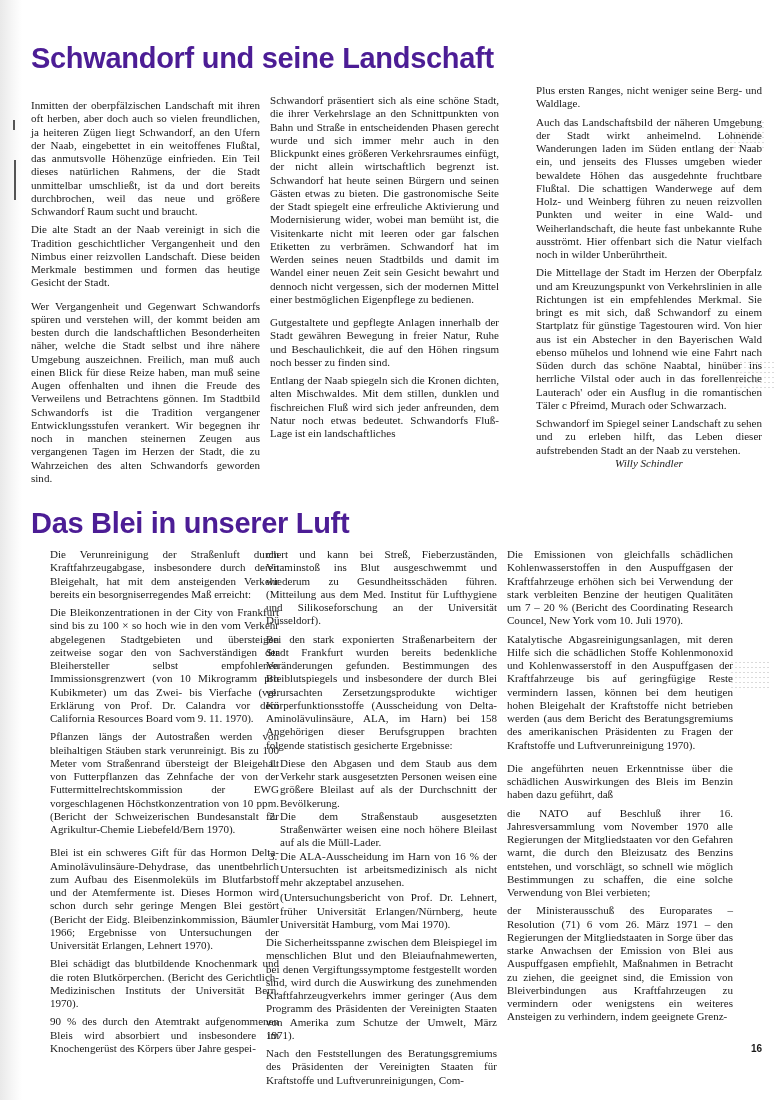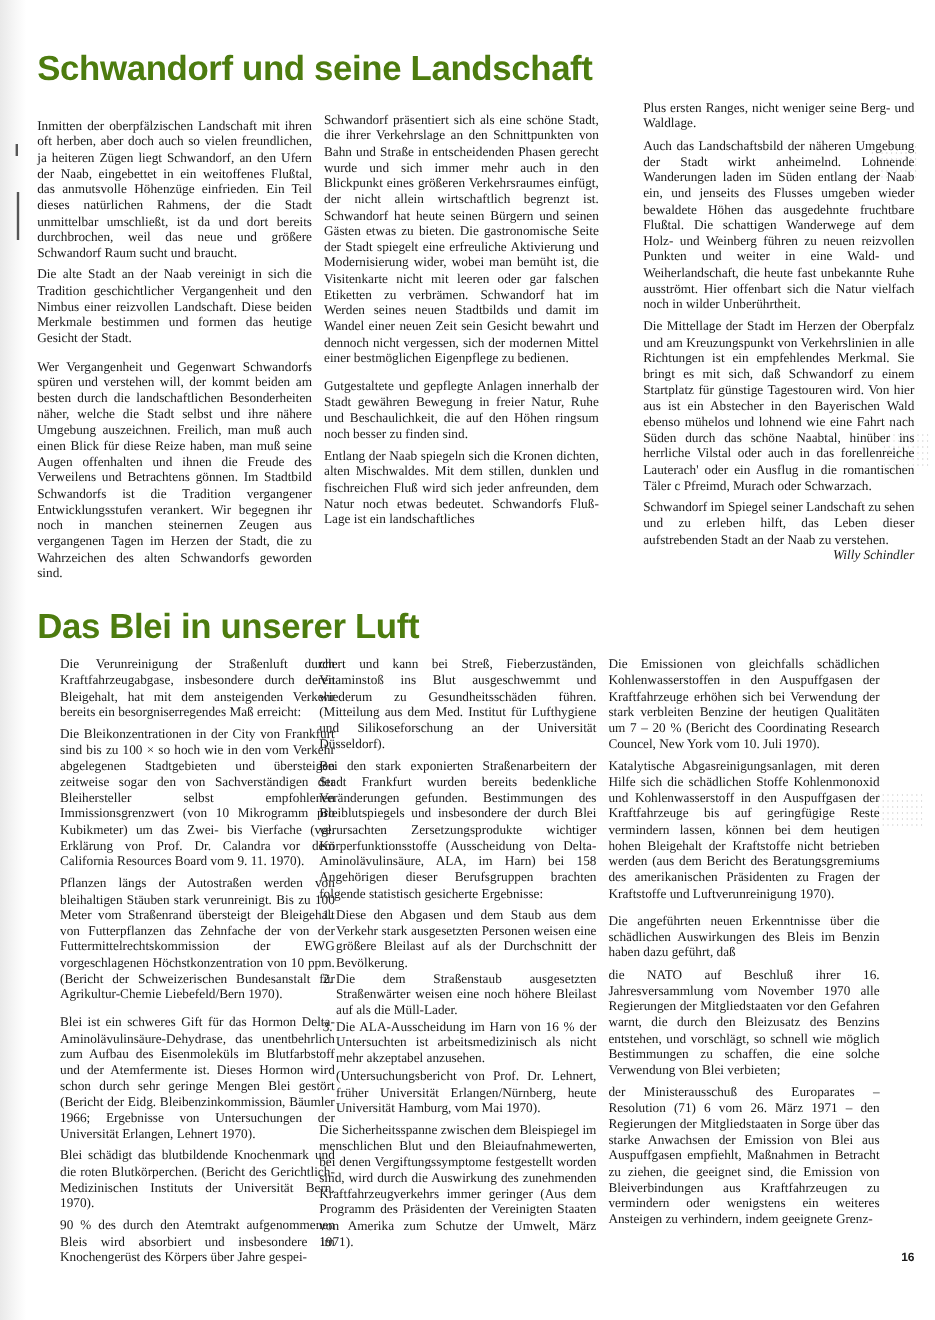--- a/index.html
+++ b/index.html
@@ -8,32 +8,32 @@
     font-family: "Liberation Serif", "DejaVu Serif", serif; color: #1a1a1a;
   }
   .left-edge {
     position: absolute; left: 0; top: 0; width: 22px; height: 1100px;
     background: linear-gradient(90deg, #e9e9e9 0%, #f7f7f7 60%, #ffffff 100%);
   }
   .left-edge .mark { position:absolute; width:2px; background:#555; }
   .heading {
     position: absolute; left: 31px;
     font-family: "Liberation Sans", "DejaVu Sans", sans-serif;
-    font-weight: bold; font-size: 29px; letter-spacing: -0.3px; color: #4d7c0f; margin: 0;
+    font-weight: bold; font-size: 29px; letter-spacing: -0.3px; color: #4c1d95; margin: 0;
   }
   .col {
     position: absolute; width: 229px;
     font-size: 11.05px; line-height: 13.25px; text-align: justify; hyphens: manual;
   }
   .col p { margin: 0 0 5px 0; }
   .col p.gap { margin-top: 10px; }
   .col ol { margin: 0 0 2px 0; padding-left: 14px; }
   .col ol li { margin: 0; }
   .col .indent { padding-left: 14px; margin-bottom: 5px; }
-  .signature { text-align: right; font-style: italic; }
+  .signature { text-align: center; font-style: italic; }
   .page-number {
     position: absolute; left: 751px; top: 1043px;
     font-family: "Liberation Sans", "DejaVu Sans", sans-serif; font-weight: bold; font-size: 10px;
   }
   .speckle { position:absolute; width:40px; height:30px;
     background-image: radial-gradient(#ccc 0.6px, transparent 0.8px); background-size: 4px 5px; opacity:0.7; }
 </style>
 </head>
 <body>
 
@@ -81,20 +81,21 @@
 <div class="col" style="left:266px;top:548px;width:231px;">
   <p>chert und kann bei Streß, Fieberzuständen, Vitaminstoß ins Blut ausgeschwemmt und wiederum zu Gesundheitsschäden führen. (Mitteilung aus dem Med. Institut für Lufthygiene und Silikoseforschung an der Universität Düsseldorf).</p>
   <p>Bei den stark exponierten Straßenarbeitern der Stadt Frankfurt wurden bereits bedenkliche Veränderungen gefunden. Bestimmungen des Bleiblutspiegels und insbesondere der durch Blei verursachten Zersetzungsprodukte wichtiger Körperfunktionsstoffe (Ausscheidung von Delta-Aminolävulinsäure, ALA, im Harn) bei 158 Angehörigen dieser Berufsgruppen brachten folgende statistisch gesicherte Ergebnisse:</p>
   <ol>
     <li>Diese den Abgasen und dem Staub aus dem Verkehr stark ausgesetzten Personen weisen eine größere Bleilast auf als der Durchschnitt der Bevölkerung.</li>
     <li>Die dem Straßenstaub ausgesetzten Straßenwärter weisen eine noch höhere Bleilast auf als die Müll-Lader.</li>
     <li>Die ALA-Ausscheidung im Harn von 16 % der Untersuchten ist arbeitsmedizinisch als nicht mehr akzeptabel anzusehen.</li>
   </ol>
   <div class="indent">(Untersuchungsbericht von Prof. Dr. Lehnert, früher Universität Erlangen/Nürnberg, heute Universität Hamburg, vom Mai 1970).</div>
   <p>Die Sicherheitsspanne zwischen dem Bleispiegel im menschlichen Blut und den Bleiaufnahmewerten, bei denen Vergiftungssymptome festgestellt worden sind, wird durch die Auswirkung des zunehmenden Kraftfahrzeugverkehrs immer geringer (Aus dem Programm des Präsidenten der Vereinigten Staaten von Amerika zum Schutze der Umwelt, März 1971).</p>
+  <p>Nach den Feststellungen des Beratungsgremiums des Präsidenten der Vereinigten Staaten für Kraftstoffe und Luftverunreinigungen, Com-</p>
 </div>
 
 <div class="col" style="left:507px;top:548px;width:226px;">
   <p>Die Emissionen von gleichfalls schädlichen Kohlenwasserstoffen in den Auspuffgasen der Kraftfahrzeuge erhöhen sich bei Verwendung der stark verbleiten Benzine der heutigen Qualitäten um 7 – 20 % (Bericht des Coordinating Research Councel, New York vom 10. Juli 1970).</p>
   <p>Katalytische Abgasreinigungsanlagen, mit deren Hilfe sich die schädlichen Stoffe Kohlenmonoxid und Kohlenwasserstoff in den Auspuffgasen der Kraftfahrzeuge bis auf geringfügige Reste vermindern lassen, können bei dem heutigen hohen Bleigehalt der Kraftstoffe nicht betrieben werden (aus dem Bericht des Beratungsgremiums des amerikanischen Präsidenten zu Fragen der Kraftstoffe und Luftverunreinigung 1970).</p>
   <p class="gap">Die angeführten neuen Erkenntnisse über die schädlichen Auswirkungen des Bleis im Benzin haben dazu geführt, daß</p>
   <p>die NATO auf Beschluß ihrer 16. Jahresversammlung vom November 1970 alle Regierungen der Mitgliedstaaten vor den Gefahren warnt, die durch den Bleizusatz des Benzins entstehen, und vorschlägt, so schnell wie möglich Bestimmungen zu schaffen, die eine solche Verwendung von Blei verbieten;</p>
   <p>der Ministerausschuß des Europarates – Resolution (71) 6 vom 26. März 1971 – den Regierungen der Mitgliedstaaten in Sorge über das starke Anwachsen der Emission von Blei aus Auspuffgasen empfiehlt, Maßnahmen in Betracht zu ziehen, die geeignet sind, die Emission von Bleiverbindungen aus Kraftfahrzeugen zu vermindern oder wenigstens ein weiteres Ansteigen zu verhindern, indem geeignete Grenz-</p>
 </div>
 

